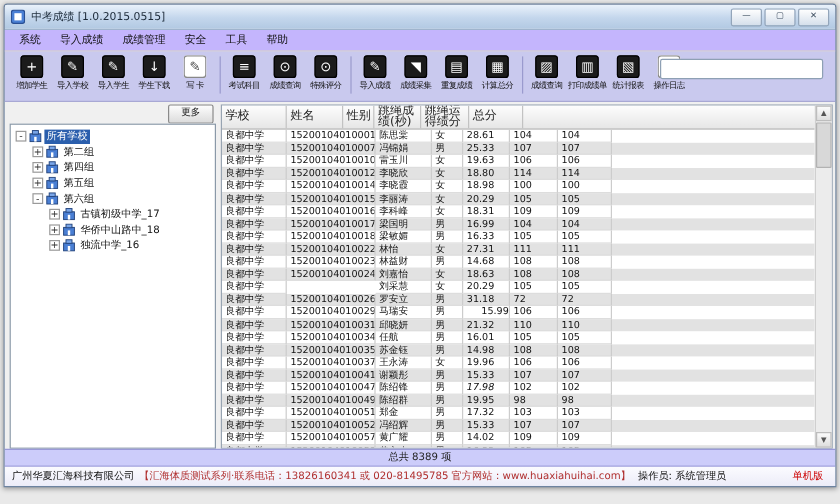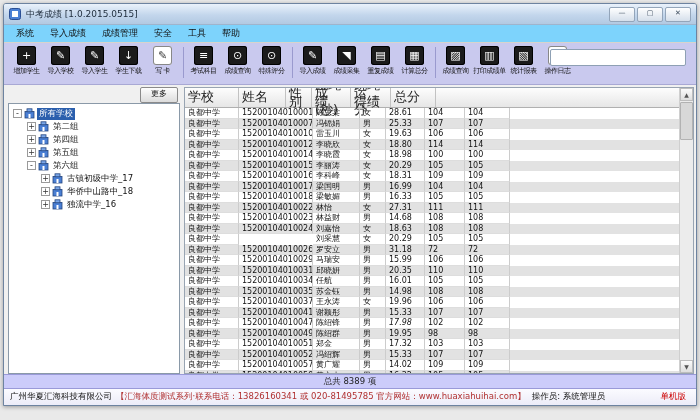--- a/index.html
+++ b/index.html
@@ -3,21 +3,21 @@
 <meta charset="utf-8">
 <style>
   html,body{margin:0;padding:0}
   body{width:700px;height:420px;background:#e9e9e9;font-family:"DejaVu Sans","Liberation Sans",sans-serif;position:relative;overflow:hidden}
   .window{position:absolute;left:3px;top:3px;width:692px;height:401px;border:1px solid #6d83a0;border-radius:3px 3px 0 0;background:#f0f0f0;display:flex;flex-direction:column;box-shadow:0 1px 4px rgba(0,0,0,.35)}
   .titlebar{height:20px;flex:none;background:linear-gradient(#eaf2fb,#c3d6ec 55%,#b2c9e2);display:flex;align-items:center;padding:0 5px;border-radius:2px 2px 0 0;border-bottom:1px solid #9fb4cc}
   .app-icon{width:12px;height:12px;flex:none}
   .title{font-size:9px;color:#1d2b3a;margin-left:5px;white-space:nowrap}
   .win-controls{margin-left:auto;display:flex}
   .win-btn{width:24px;height:13px;border:1px solid #93a5ba;background:linear-gradient(#fefefe,#d5dfeb);border-radius:2px;margin-left:2px;font-size:7px;line-height:11px;text-align:center;color:#3c4c5e}
-  .menubar{height:17px;flex:none;background:#7dd3fc;border-bottom:1px solid #d8d4cc;display:flex;align-items:flex-end;padding:0 4px}
+  .menubar{height:17px;flex:none;background:#c4b5fd;border-bottom:1px solid #d8d4cc;display:flex;align-items:flex-end;padding:0 4px}
   .menu-item{font-size:9px;padding:1px 8px 2px;color:#111;cursor:default}
   .toolbar{height:38px;flex:none;background:#c9c9ee;display:flex;align-items:flex-start;padding:3px 4px 0 6px;position:relative;border-bottom:1px solid #a8a8d4}
   .tb-btn{width:33px;display:flex;flex-direction:column;align-items:center;margin-right:1px}
   .tile{width:19px;height:19px;border-radius:3px;background:#1b1b1b;color:#fff;font-size:11px;line-height:19px;text-align:center;box-shadow:inset 0 0 0 1px #000}
   .tile.light{background:#fff;color:#444;box-shadow:inset 0 0 0 1px #888}
   .tb-label{font-size:7px;color:#101010;margin-top:1px;white-space:nowrap;letter-spacing:-.5px}
   .tb-sep{width:1px;height:31px;background:#9a9ace;margin:1px 3px 0;flex:none}
   .search-box{position:absolute;right:10px;top:6px;width:128px;height:15px;border:1px solid #8ea0b4;border-radius:2px;background:#fff;font-size:9px;padding:0 3px;font-family:inherit}
   .content{flex:1;display:flex;min-height:0;background:#f0f0f0}
   .sidebar{width:172px;flex:none;display:flex;flex-direction:column;padding:2px 2px 0 4px}
@@ -26,21 +26,21 @@
   .tree{flex:1;background:#fff;border:1px solid #8a99a8;overflow:hidden;padding:3px 0 0 2px}
   .tree-row{display:flex;align-items:center;height:13px;white-space:nowrap}
   .expander{width:9px;height:9px;flex:none;border:1px solid #9a9a9a;background:#fff;font-size:8px;line-height:7px;text-align:center;color:#333;margin-right:2px;box-sizing:border-box}
   .node-icon{flex:none;margin-right:1px;display:flex}
   .tree-label{font-size:8.5px;margin-left:1px;color:#101010;padding:0 2px}
   .tree-label.selected{background:#2b5fad;color:#fff}
   .main{flex:1;display:flex;flex-direction:column;padding:2px 2px 0 2px;min-width:0}
   .grid-wrap{flex:1;display:flex;border:1px solid #98a4b2;background:#fff;min-height:0}
   .grid{flex:1;overflow:hidden;display:flex;flex-direction:column}
   .header-row{display:flex;height:19px;flex:none;background:linear-gradient(#fdfdfd,#e6e6e6);border-bottom:1px solid #b0b0b0}
-  .hcell{border-right:1px solid #c2c2c2;font-size:13px;line-height:8.5px;display:flex;align-items:center;padding-left:3px;white-space:pre-line;color:#222;box-sizing:border-box;flex:none}
+  .hcell{border-right:1px solid #c2c2c2;font-size:10px;line-height:8.5px;display:flex;align-items:center;padding-left:3px;white-space:pre-line;color:#222;box-sizing:border-box;flex:none}
   .rows{flex:1;overflow:hidden}
   .trow{display:flex;height:10.5px}
   .trow.alt{background:#e2e2e2}
   .tcell{border-right:1px solid #cccccc;border-bottom:1px solid #dddddd;font-size:8px;line-height:10px;padding-left:3px;overflow:hidden;white-space:nowrap;box-sizing:border-box;flex:none;color:#111}
   .vscroll{width:13px;flex:none;background:#ececec;border-left:1px solid #cfcfcf;display:flex;flex-direction:column}
   .sb-arrow{height:13px;flex:none;background:linear-gradient(#fbfbfb,#dedede);border:1px solid #bdbdbd;font-size:6px;text-align:center;line-height:11px;color:#555;box-sizing:border-box}
   .sb-track{flex:1;position:relative}
   .sb-thumb{position:absolute;top:1px;left:0;right:0;height:36px;background:#d8d8d8;border:1px solid #b2b2b2;border-radius:1px}
   .record-bar{height:13px;flex:none;background:#ccccfa;border-top:1px solid #9a9ad8;border-bottom:1px solid #9a9ad8;text-align:center;font-size:8.5px;line-height:13px;color:#222}
   .statusbar{height:16px;flex:none;background:linear-gradient(#fbfbff,#ececf8);display:flex;align-items:center;padding:0 6px;font-size:8.5px;white-space:nowrap;overflow:hidden}
@@ -382,30 +382,30 @@
                 <div class="tcell" style="width: 26px;">男</div>
                 <div class="tcell" style="width: 39px;">31.18</div>
                 <div class="tcell" style="width: 40px;">72</div>
                 <div class="tcell" style="width: 45px;">72</div>
               </div>
               <div class="trow">
                 <div class="tcell" style="width: 54px;">良都中学</div>
                 <div class="tcell" style="width: 74px;">15200104010029</div>
                 <div class="tcell" style="width: 47px;">马瑞安</div>
                 <div class="tcell" style="width: 26px;">男</div>
-                <div class="tcell" style="width: 39px;">15.99</div>
+                <div class="tcell" style="width: 39px; text-align: right;">15.99</div>
                 <div class="tcell" style="width: 40px;">106</div>
                 <div class="tcell" style="width: 45px;">106</div>
               </div>
               <div class="trow alt">
                 <div class="tcell" style="width: 54px;">良都中学</div>
                 <div class="tcell" style="width: 74px;">15200104010031</div>
                 <div class="tcell" style="width: 47px;">邱晓妍</div>
                 <div class="tcell" style="width: 26px;">男</div>
-                <div class="tcell" style="width: 39px;">20.35</div>
+                <div class="tcell" style="width: 39px;">21.32</div>
                 <div class="tcell" style="width: 40px;">110</div>
                 <div class="tcell" style="width: 45px;">110</div>
               </div>
               <div class="trow">
                 <div class="tcell" style="width: 54px;">良都中学</div>
                 <div class="tcell" style="width: 74px;">15200104010034</div>
                 <div class="tcell" style="width: 47px;">任航</div>
                 <div class="tcell" style="width: 26px;">男</div>
                 <div class="tcell" style="width: 39px;">16.01</div>
                 <div class="tcell" style="width: 40px;">105</div>

